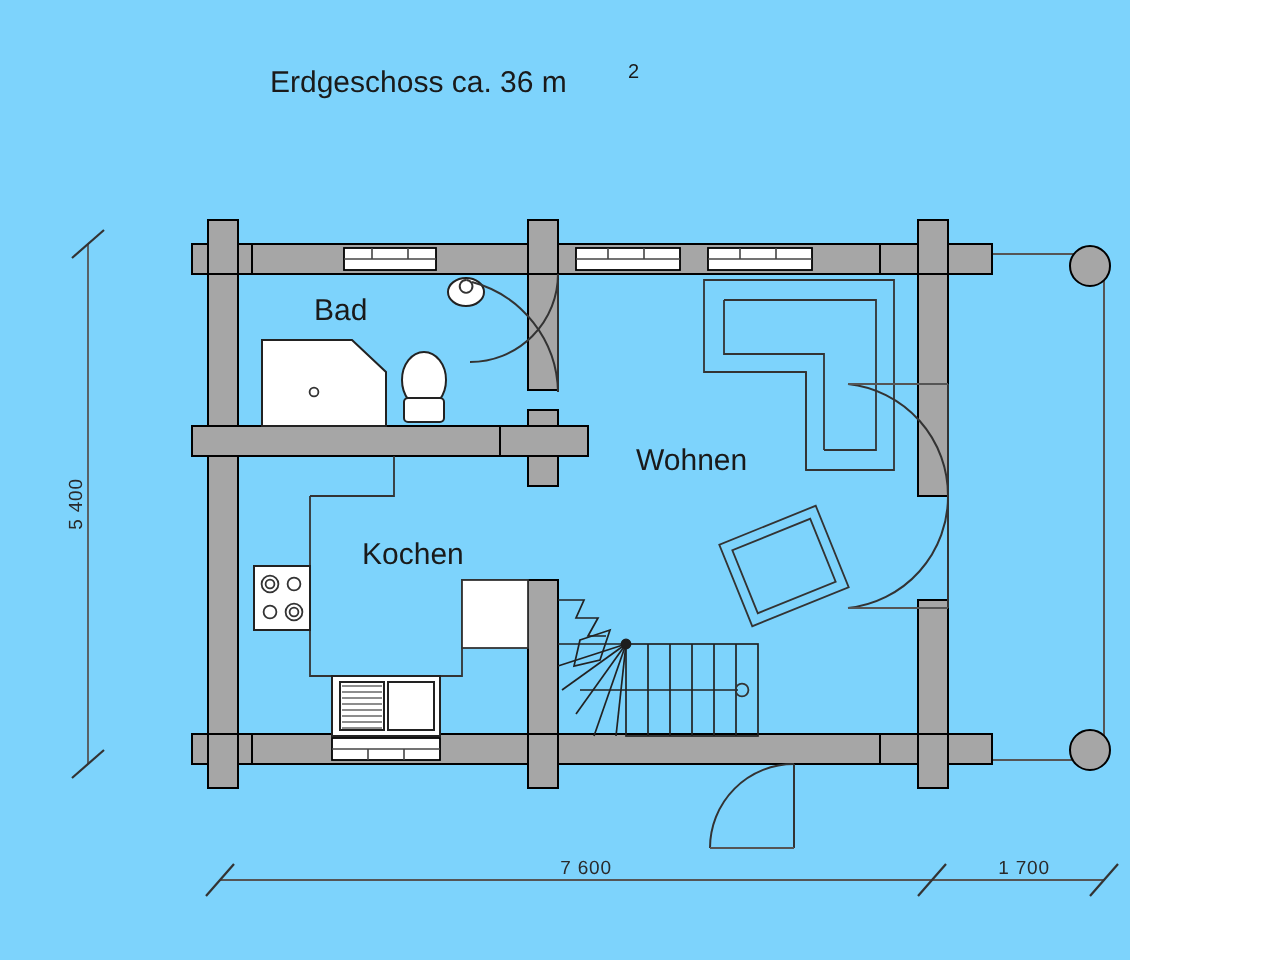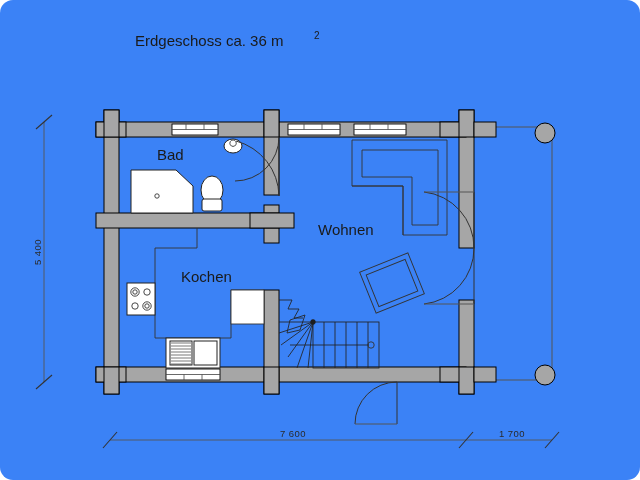--- a/index.html
+++ b/index.html
@@ -8,24 +8,23 @@
     background: #ffffff;
   }
   body {
     width: 640px;
     height: 480px;
     overflow: hidden;
     font-family: "Liberation Sans", sans-serif;
   }
   #floorplan-page {
     position: relative;
-    width: 640px;
+    width: 565px;
     height: 480px;
-    background: #3b82f6;
-    border-radius: 13px;
+    background: #7dd3fc;
   }
   svg#plan-svg {
     display: block;
     width: 640px;
     height: 480px;
   }
   .plan-title {
     font-family: "Liberation Sans", sans-serif;
     font-size: 15px;
     fill: #1a1a1a;

